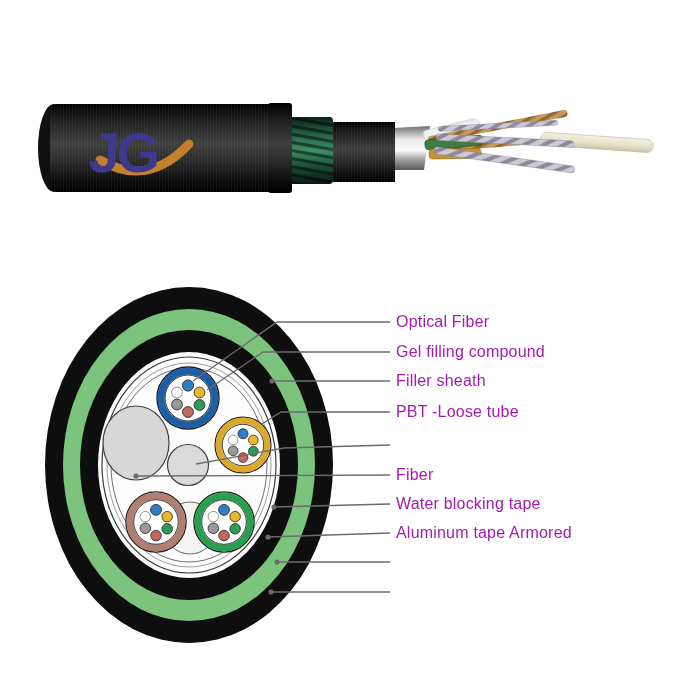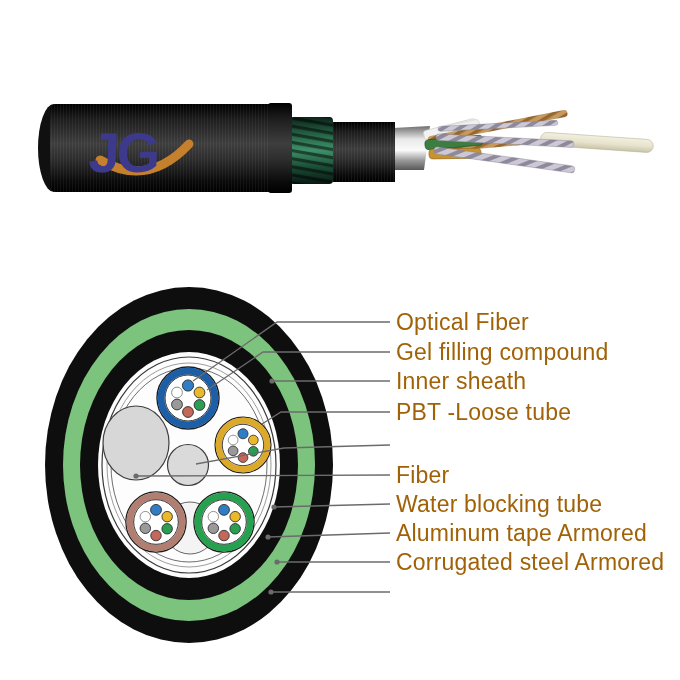--- a/index.html
+++ b/index.html
@@ -1,19 +1,19 @@
 <!DOCTYPE html>
 <html><head>
 <meta charset="utf-8">
 <style>
   html,body{margin:0;padding:0;background:#ffffff;}
   body{width:680px;height:680px;font-family:"Liberation Sans",sans-serif;}
   .stage{position:relative;width:680px;height:680px;background:#fff;overflow:hidden;}
   .stage svg{position:absolute;left:0;top:0;}
-  .lbl{position:absolute;left:396px;font-size:23px;line-height:26px;color:#a16207;
+  .lbl{position:absolute;left:396px;font-size:16px;line-height:26px;color:#a21caf;
        white-space:nowrap;letter-spacing:.2px;}
 </style>
 </head>
 <body>
 
 <div class="stage">
 <svg width="680" height="680" viewBox="0 0 680 680">
   <defs>
     <linearGradient id="gradBlack" x1="0" y1="0" x2="0" y2="1">
       <stop offset="0" stop-color="#000000"></stop>
@@ -179,19 +179,18 @@
     <circle cx="136" cy="476" r="2.6"></circle>
     <circle cx="274" cy="507" r="2.6"></circle>
     <circle cx="268" cy="537" r="2.6"></circle>
     <circle cx="277" cy="562" r="2.6"></circle>
     <circle cx="271" cy="592" r="2.6"></circle>
   </g>
 </svg>
 
   <div class="lbl" style="top:309px">Optical Fiber</div>
   <div class="lbl" style="top:339px">Gel filling compound</div>
-  <div class="lbl" style="top:368px">Inner sheath</div>
+  <div class="lbl" style="top:368px">Filler sheath</div>
   <div class="lbl" style="top:399px">PBT -Loose tube</div>
   <div class="lbl" style="top:462px">Fiber</div>
-  <div class="lbl" style="top:491px">Water blocking tube</div>
+  <div class="lbl" style="top:491px">Water blocking tape</div>
   <div class="lbl" style="top:520px">Aluminum tape Armored</div>
-  <div class="lbl" style="top:549px">Corrugated steel Armored</div>
 </div>
 
 </body></html>

